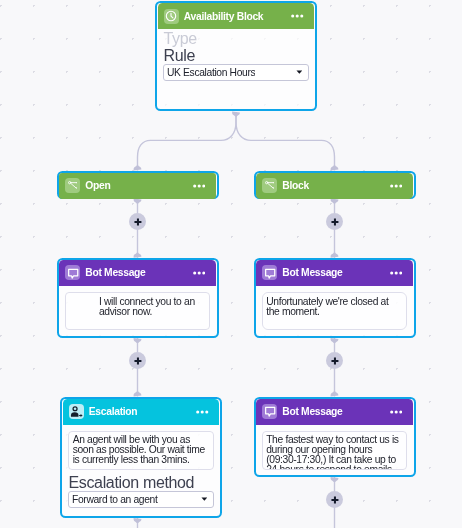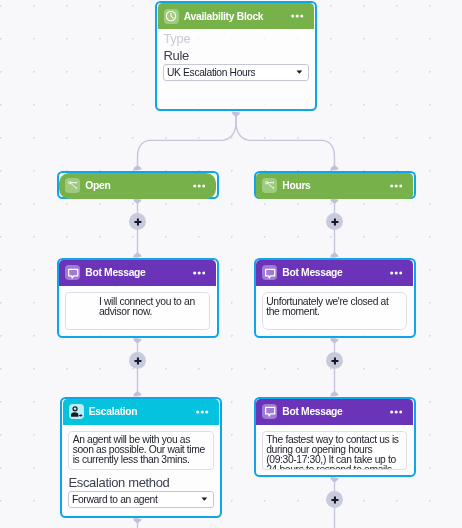--- a/index.html
+++ b/index.html
@@ -19,21 +19,21 @@
 
   .node{position:absolute;border:2px solid #0ea5e9;border-radius:5.5px;box-sizing:border-box;
         background:rgba(255,255,255,0.70);padding:0 0.8px;}
   .nhead{display:flex;align-items:center;height:26px;border-radius:4.5px 4.5px 0 0;padding:0 9.5px 0 6px;box-sizing:border-box;}
   .nicon{width:15px;height:15px;border-radius:4px;display:flex;align-items:center;justify-content:center;flex:0 0 auto;}
   .nicon svg{display:block;}
   .ntitle{font-size:10.3px;font-weight:bold;margin-left:5px;letter-spacing:-0.3px;white-space:nowrap;}
   .ndots{margin-left:auto;display:flex;gap:1.5px;align-items:center;padding-right:1px;}
 
   .nbody{padding:4.2px 5.7px 6.2px 5.7px;}
-  .flabel{font-size:13px;letter-spacing:-0.35px;color:#3d4050;margin-bottom:1.6px;line-height:12px;}
+  .flabel{font-size:16px;letter-spacing:-0.35px;color:#3d4050;margin-bottom:1.6px;line-height:12px;}
   .flabel.dis{color:#c9cbd6;}
   .fselect{position:relative;height:17px;border:1px solid #c5c6d8;border-radius:3px;background:#fff;
            box-sizing:border-box;display:flex;align-items:center;padding:0 2.5px;}
   .fselect{color:#151823;}
   .fselect.dis{color:#d9dbe4;}
   .fselect .val{font-size:10.3px;letter-spacing:-0.35px;color:#20232e;white-space:nowrap;overflow:hidden;}
   .fselect.dis{border-color:#e6e7ee;background:rgba(255,255,255,0.45);}
   .fselect.dis .val{color:#d3d5df;}
   .caret{position:absolute;right:5.2px;top:50%;margin-top:-2.1px;width:6.8px;height:4.2px;}
   .caret svg{display:block;}
@@ -109,21 +109,21 @@
               <svg width="6.8" height="4.2" viewBox="0 0 14 9">
                 <path d="M0.7 0.9 H13.3 L7 8.3 Z" fill="currentColor"></path>
               </svg>
             </span>
         </div>
       </div>
     </div>
   </div>
 
   <div class="node" style="left:56.5px;top:170.5px;width:162px;height:28px;">
-    <div class="nhead" style="background:#76b14a;height:26px;border-radius:10px;">
+    <div class="nhead" style="background:#76b14a;height:26px;border-radius:3px;">
       <span class="nicon" style="background:#9fcb7f">
         <svg width="12.5" height="12.5" viewBox="0 0 26 26" fill="none" stroke="#ffffff" stroke-width="1.8" stroke-linecap="round" stroke-linejoin="round">
           <circle cx="5.6" cy="7.6" r="2.4"></circle>
           <path d="M8.2 7.6 H18.6"></path>
           <path d="M8.4 9.6 L18.6 18.4"></path>
           <circle cx="19.6" cy="7.6" r="1.2" fill="#ffffff" stroke="none"></circle>
           <circle cx="19.6" cy="18.6" r="1.4" fill="#ffffff" stroke="none"></circle>
         </svg>
       </span>
       <span class="ntitle" style="color:#ffffff">Open</span>
@@ -141,21 +141,21 @@
     <div class="nhead" style="background:#76b14a;height:26px;border-radius:4.5px;">
       <span class="nicon" style="background:#9fcb7f">
         <svg width="12.5" height="12.5" viewBox="0 0 26 26" fill="none" stroke="#ffffff" stroke-width="1.8" stroke-linecap="round" stroke-linejoin="round">
           <circle cx="5.6" cy="7.6" r="2.4"></circle>
           <path d="M8.2 7.6 H18.6"></path>
           <path d="M8.4 9.6 L18.6 18.4"></path>
           <circle cx="19.6" cy="7.6" r="1.2" fill="#ffffff" stroke="none"></circle>
           <circle cx="19.6" cy="18.6" r="1.4" fill="#ffffff" stroke="none"></circle>
         </svg>
       </span>
-      <span class="ntitle" style="color:#ffffff">Hours</span>
+      <span class="ntitle" style="color:#ffffff">Block</span>
       <span class="ndots">
         <svg width="12.4" height="4" viewBox="0 0 12.4 4">
             <circle cx="1.7" cy="2" r="1.55" fill="#ffffff"></circle>
             <circle cx="6.2" cy="2" r="1.55" fill="#ffffff"></circle>
             <circle cx="10.8" cy="2" r="1.55" fill="#ffffff"></circle>
           </svg>
       </span>
     </div>
   </div>
 

